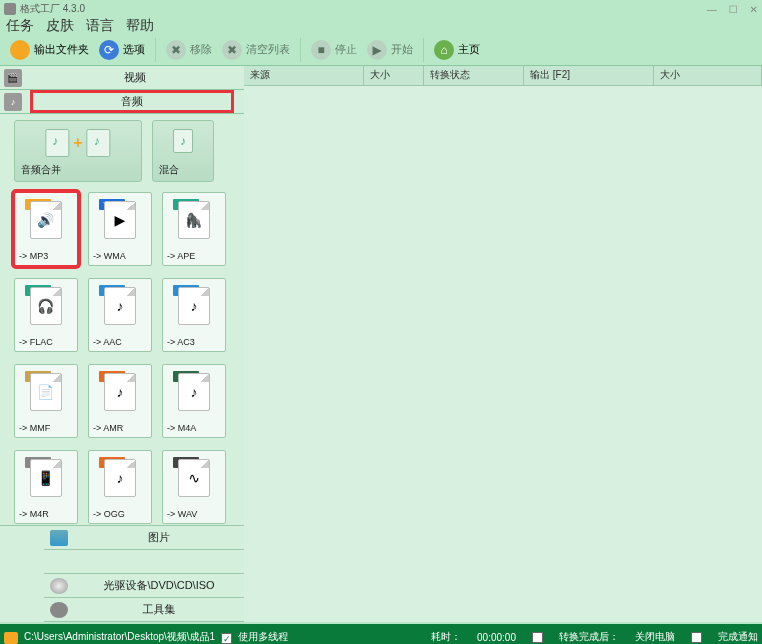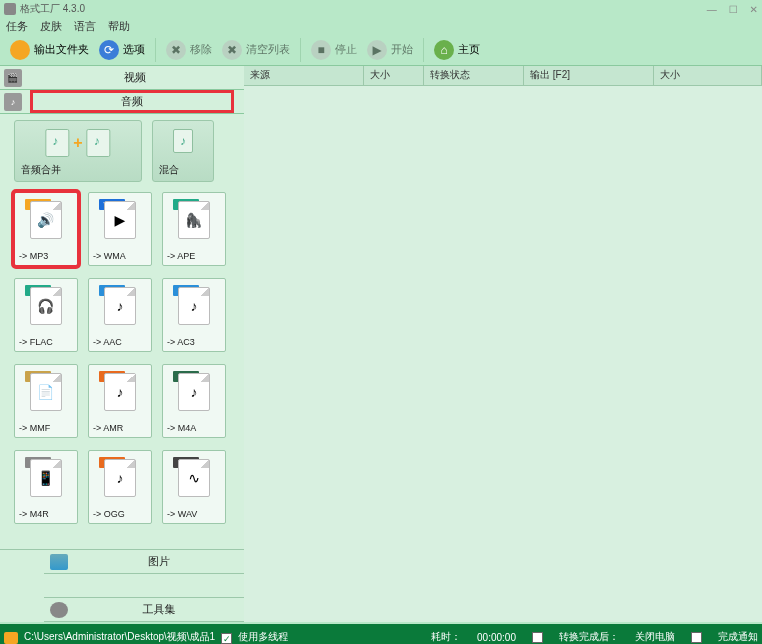--- a/index.html
+++ b/index.html
@@ -1,20 +1,20 @@
 <!DOCTYPE html>
 <html><head>
 <meta charset="utf-8">
 <style>
 * { box-sizing: border-box; margin: 0; padding: 0; }
 body { font-family: "Microsoft YaHei", sans-serif; font-size: 11px; background: #b8e8c8; width: 762px; height: 644px; overflow: hidden; position: relative; }
 .titlebar { height: 18px; background: #b8e8c8; display: flex; align-items: center; padding: 5px 4px; color: #555; font-size: 10px; justify-content: center; }
 .titlebar .icon { width: 12px; height: 12px; margin-right: 4px; background: #888; border-radius: 2px; }
 .titlebar .winbtns { margin-left: auto; display: flex; gap: 12px; color: #888; }
-.menubar { height: 16px; display: flex; gap: 12px; padding: 0 6px; font-size: 11px; color: #333; align-items: center; }
+.menubar { height: 16px; display: flex; gap: 12px; padding: 0 6px; font-size: 14px; color: #333; align-items: center; }
 .toolbar { height: 32px; display: flex; align-items: center; padding: 0 6px; gap: 2px; border-bottom: 1px solid #8ac99e; }
 .tbtn { display: flex; align-items: center; gap: 4px; padding: 2px 4px; height: 28px; }
 .tbtn .ico { width: 20px; height: 20px; border-radius: 10px; display: flex; align-items: center; justify-content: center; font-size: 12px; }
 .ico-folder { background: #f5a623; border-radius: 3px; width: 22px; height: 18px; }
 .ico-blue { background: #3b7dd8; }
 .ico-grey { background: #bbb; }
 .ico-globe { background: #6ab04c; width: 24px; height: 24px; border-radius: 12px; }
 .sep { width: 1px; height: 24px; background: #9fd4af; margin: 0 4px; }
 .mainrow { display: flex; height: 556px; }
 .leftcol { width: 244px; background: #d4f0dc; display: flex; flex-direction: column; }
@@ -229,20 +229,24 @@
 
     <div class="navlist">
       <div class="navrow">
           <span class="nicon" style="background:linear-gradient(#6ab,#39c)"></span>
           <span class="nlbl">图片</span>
         </div>
       <div class="navrow">
           <span class="nicon"></span>
         </div>
       <div class="navrow">
+          <span class="nicon" style="background:radial-gradient(#eee,#999);border-radius:50%"></span>
+          <span class="nlbl">光驱设备\DVD\CD\ISO</span>
+        </div>
+      <div class="navrow">
           <span class="nicon" style="background:#888;border-radius:50%"></span>
           <span class="nlbl">工具集</span>
         </div>
     </div>
   </div>
 
   <div style="display:flex;flex-direction:column;flex:1">
     <div class="tablehdr" style="flex:0 0 20px">
       <div class="col" style="width:120px">来源</div>
       <div class="col" style="width:60px">大小</div>

